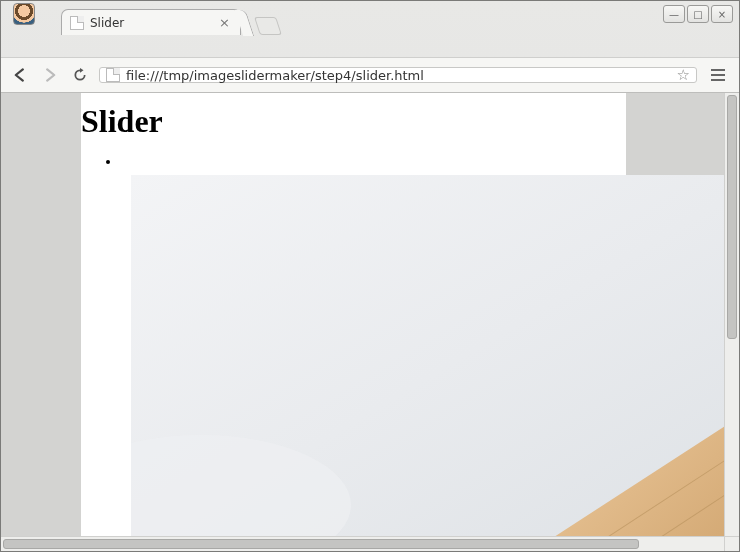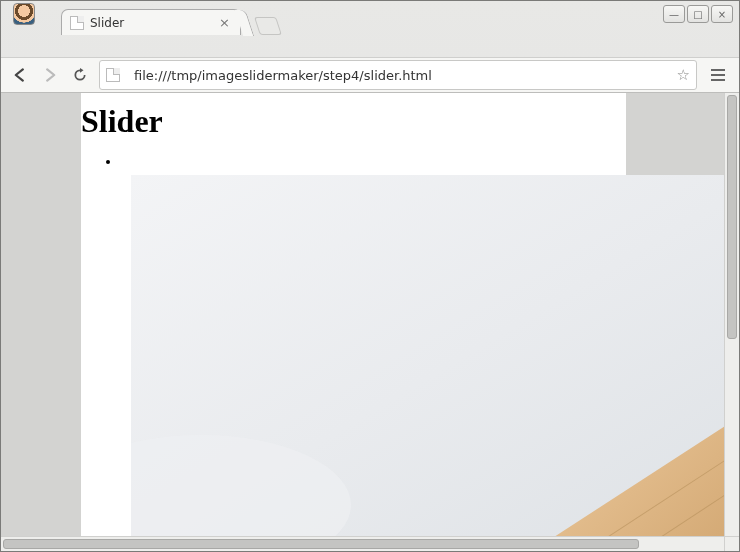--- a/index.html
+++ b/index.html
@@ -70,22 +70,22 @@
     margin-top: 30px; height: 36px; background: #f6f6f4;
     border-top: 1px solid #cfcfcd; border-bottom: 1px solid #bdbdbb;
     display: flex; align-items: center; padding: 0 8px; gap: 8px;
   }
   .nav-btn {
     width: 22px; height: 22px; display: flex; align-items: center; justify-content: center;
     color: #555;
   }
   .nav-btn.disabled { color: #bbb; }
   .omnibox {
-    flex: 1; height: 30px; background: #fff; border: 1px solid #c8c8c6;
-    border-radius: 3px; display: flex; align-items: center; padding: 0 6px; gap: 14px;
+    flex: 1; height: 16px; background: #fff; border: 1px solid #c8c8c6;
+    border-radius: 3px; display: flex; align-items: center; padding: 0 6px; gap: 6px;
     font-size: 13px; color: #333;
   }
   .omnibox .page-icon {
     width: 14px; height: 14px; border: 1px solid #bbb; background: #fff; position: relative;
   }
   .omnibox .page-icon::before {
     content: ""; position: absolute; top: -1px; right: -1px; width: 6px; height: 6px;
     background: #eee; border-left: 1px solid #bbb; border-bottom: 1px solid #bbb;
   }
   .omnibox .url-text { flex: 1; white-space: nowrap; overflow: hidden; }

